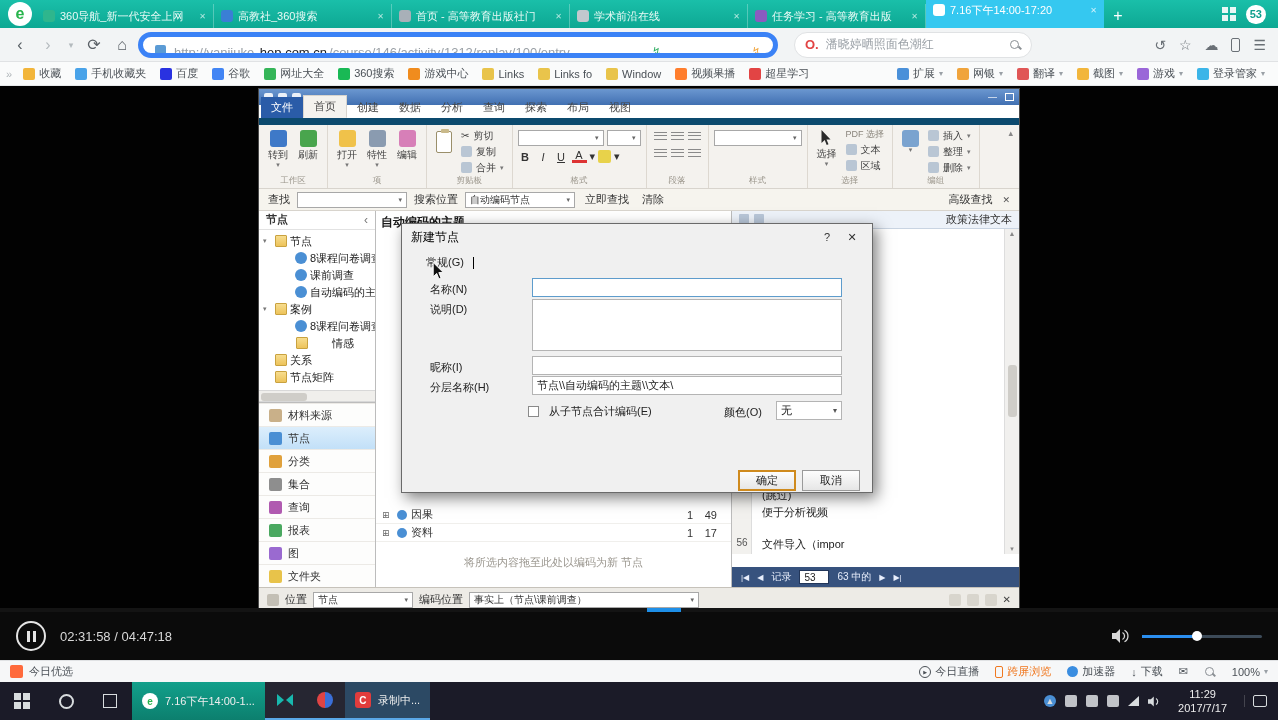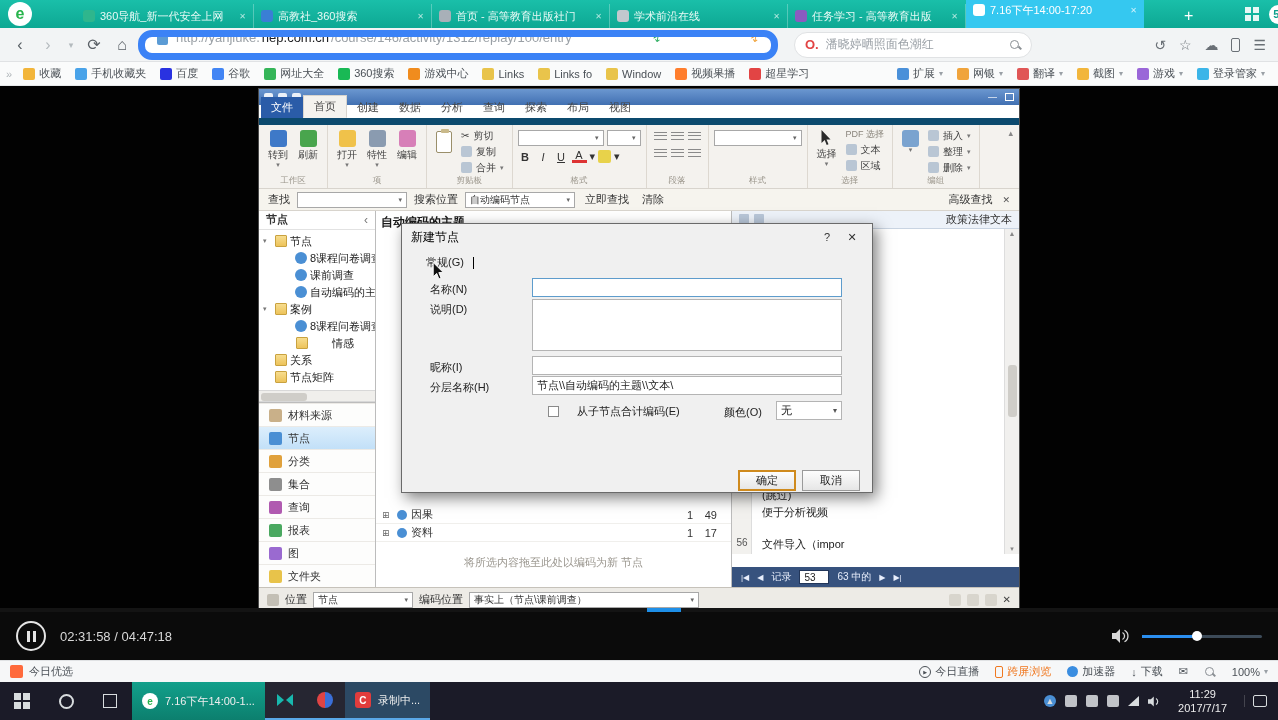--- a/index.html
+++ b/index.html
@@ -27,21 +27,21 @@
 .i-next::before{content:"▶";}
 .i-last::before{content:"▶|";}
 .i-chevup::before{content:"▲";}
 .i-cut::before{content:"✂";}
 .i-chev2::before{content:"»";}
 .mag{width:12px;height:12px;position:relative;display:inline-block;flex:0 0 auto;}
 .mag::before{content:"";position:absolute;left:1px;top:1px;width:7px;height:7px;border:1.5px solid #8a8f94;border-radius:50%;}
 .mag::after{content:"";position:absolute;left:8.5px;top:8.5px;width:4px;height:1.5px;background:#8a8f94;transform:rotate(45deg);}
 
 
-.tabbar{position:absolute;top:0;left:0;right:0;height:28px;background:linear-gradient(180deg,#1abfa9,#0da893);display:flex;align-items:flex-end;gap:40px;}
+.tabbar{position:absolute;top:0;left:0;right:0;height:28px;background:linear-gradient(180deg,#1abfa9,#0da893);display:flex;align-items:flex-end;}
 .browser-logo{width:24px;height:24px;margin:2px 4px 2px 8px;background:#fff;border-radius:50%;color:#28b44c;font-weight:bold;font-size:16px;display:flex;align-items:center;justify-content:center;flex:0 0 auto;}
 .browser-logo::before{content:"e";}
 .tabs{display:flex;align-items:flex-end;height:100%;}
 .tab{width:178px;height:24px;display:flex;align-items:center;gap:5px;padding:0 7px;color:#e8faf6;font-size:11px;border-right:1px solid rgba(255,255,255,.28);}
 .tab.active{background:#35c8f0;color:#fff;height:36px;border-radius:3px 3px 0 0;border-right:none;}
 .tab .fav{width:12px;height:12px;border-radius:3px;flex:0 0 auto;}
 .tab .tlabel{flex:1;white-space:nowrap;overflow:hidden;text-overflow:ellipsis;}
 .tab .i-close{font-size:8px;opacity:.75;}
 .newtab{width:28px;height:24px;color:#fff;font-size:16px;display:flex;align-items:center;justify-content:center;}
 .tab-right{margin-left:auto;display:flex;align-items:center;gap:10px;padding:0 12px;height:100%;}
@@ -50,21 +50,21 @@
  linear-gradient(#fff,#fff) 8px 0/6px 6px no-repeat,
  linear-gradient(#fff,#fff) 0 8px/6px 6px no-repeat,
  linear-gradient(#fff,#fff) 8px 8px/6px 6px no-repeat;opacity:.9;}
 .badge{min-width:19px;height:19px;border-radius:10px;background:#fff;color:#0e9f8c;font-size:11px;font-weight:bold;display:flex;align-items:center;justify-content:center;padding:0 4px;}
 
 
 .addrbar{position:absolute;top:28px;left:0;right:0;height:34px;background:#f2f4f5;border-bottom:1px solid #e0e2e4;display:flex;align-items:center;gap:4px;padding:0 8px;}
 .navbtn{width:24px;height:24px;color:#5a6066;display:flex;align-items:center;justify-content:center;font-size:16px;flex:0 0 auto;}
 .navbtn.small{font-size:9px;width:14px;}
 .navbtn.dim{color:#b4babe;}
-.urlbox{width:640px;height:26px;background:#fff;border:7px solid #3b82f6;border-radius:14px;display:flex;align-items:flex-end;padding:8px 12px;gap:2px;font-size:13px;white-space:nowrap;overflow:hidden;}
+.urlbox{width:640px;height:26px;background:#fff;border:5px solid #3b82f6;border-radius:14px;display:flex;align-items:flex-start;padding:8px 12px;gap:2px;font-size:13px;white-space:nowrap;overflow:hidden;}
 .doc-ic{width:11px;height:13px;background:#5b9bd5;border-radius:2px;margin-right:6px;flex:0 0 auto;}
 .url-dim{color:#9aa0a6;}
 .url-main{color:#202124;}
 .bolt{margin-left:auto;font-size:11px;flex:0 0 auto;}
 .bolt.green::before{content:"↯";color:#2fae62;}
 .bolt.orange::before{content:"↯";color:#f0a43c;margin-left:8px;}
 .searchbox{margin-left:12px;width:238px;height:26px;background:#fff;border:1px solid #e0e2e4;border-radius:14px;display:flex;align-items:center;gap:7px;padding:0 10px;font-size:12px;}
 .slogo{color:#e24444;font-weight:bold;font-size:13px;}
 .stext{color:#9aa0a6;flex:1;white-space:nowrap;overflow:hidden;}
 .addr-right{margin-left:auto;display:flex;align-items:center;gap:13px;color:#6a7076;font-size:14px;padding-right:4px;}
@@ -195,21 +195,21 @@
 .dbtns{margin-left:auto;display:flex;gap:3px;}
 .dwbtn{width:22px;height:17px;display:flex;align-items:center;justify-content:center;font-size:11px;color:#333;}
 .dtab{position:absolute;left:24px;top:31px;font-size:11px;color:#222;display:flex;align-items:center;}
 .tcaret{display:inline-block;width:1px;height:12px;background:#000;margin-left:9px;}
 .drow{position:absolute;left:28px;font-size:11px;color:#222;}
 .dinput{position:absolute;left:130px;width:310px;height:19px;background:#fff;border:1px solid #b4b4b4;font-size:11px;display:flex;align-items:center;padding:0 4px;color:#222;}
 .dinput.name{border-color:#5e9ccc;}
 .dinput.area{height:52px;align-items:flex-start;}
 .dinput.color{left:374px;width:66px;}
 .dinput .i-caret{margin-left:auto;font-size:8px;color:#555;}
-.dcheck{position:absolute;left:146px;display:flex;align-items:center;gap:18px;font-size:11px;color:#222;}
+.dcheck{position:absolute;left:126px;display:flex;align-items:center;gap:10px;font-size:11px;color:#222;}
 .cbox{width:11px;height:11px;border:1px solid #8a8a8a;background:#fff;display:inline-block;}
 .dbtn{position:absolute;width:58px;height:21px;background:linear-gradient(#fdfdfd,#e6e6e6);border:1px solid #9a9a9a;font-size:11px;display:flex;align-items:center;justify-content:center;color:#222;}
 .dbtn.ok{left:336px;top:246px;border:2px solid #cf8a1d;}
 .dbtn.cancel{left:400px;top:246px;}
 .cursor-abs{position:absolute;left:30px;top:38px;z-index:12;}
 
 
 .footer{position:absolute;top:660px;left:0;right:0;height:22px;background:#f6f7f8;border-top:1px solid #e0e2e4;display:flex;align-items:center;font-size:11px;color:#4a5056;padding:0 10px;gap:6px;}
 .f-left{display:flex;align-items:center;gap:6px;}
 .f-ic{width:13px;height:13px;border-radius:2px;background:#ff6a3c;}

